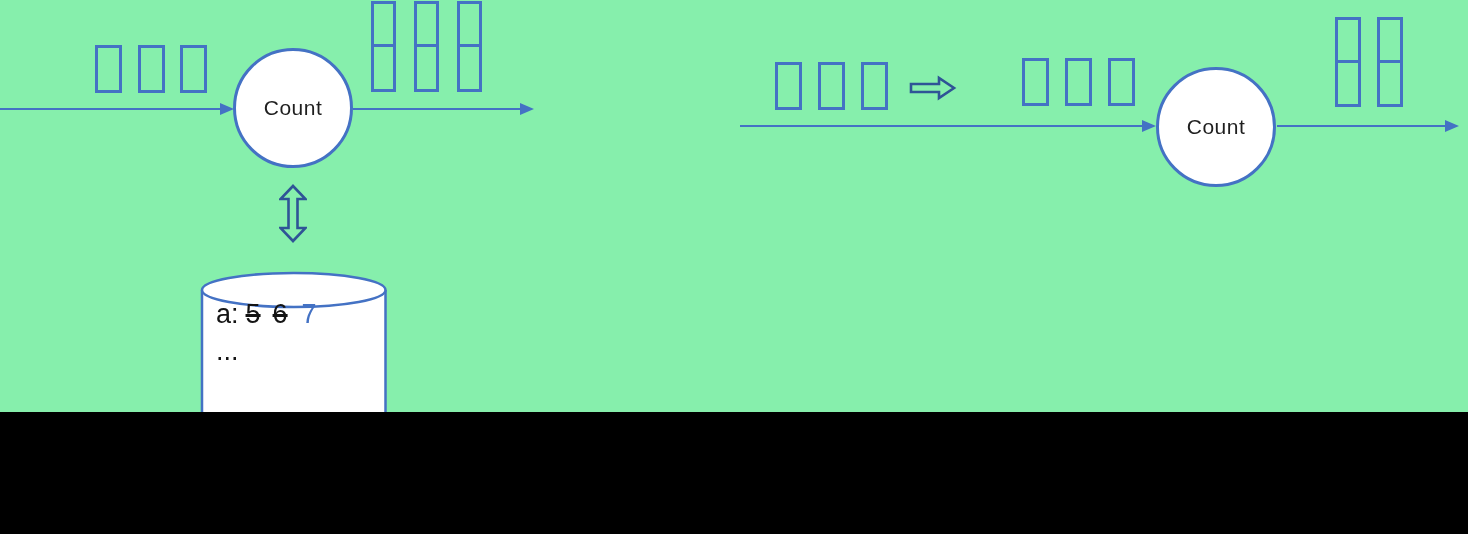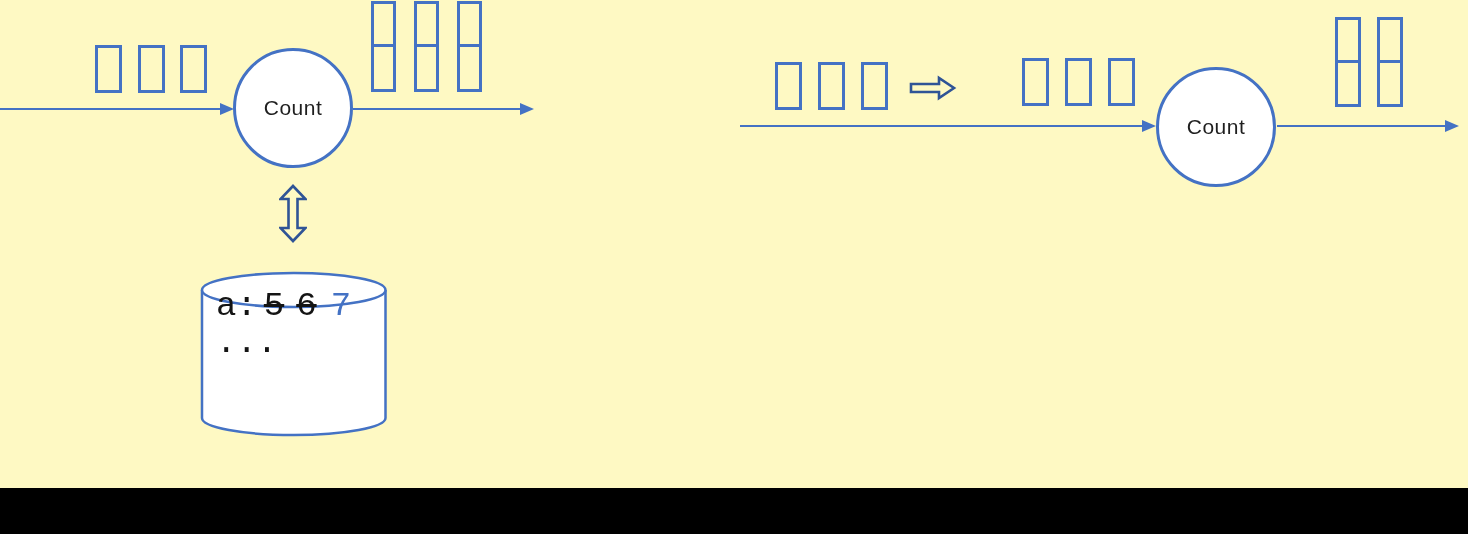--- a/index.html
+++ b/index.html
@@ -1,28 +1,28 @@
 <!DOCTYPE html>
 <html><head>
 <meta charset="utf-8">
 <style>
   html,body{margin:0;padding:0;background:#000;}
   body{font-family:"Liberation Sans",sans-serif;}
-  #stage{position:relative;width:1468px;height:488px;background:#fef9c3;overflow:hidden;}
+  #stage{position:relative;width:1468px;height:412px;background:#86efac;overflow:hidden;}
   .abs{position:absolute;}
   .rec{position:absolute;width:27px;height:48px;border:3px solid #4472C4;box-sizing:border-box;background:transparent;}
   .pair{position:absolute;width:25px;}
   .pair .cell{width:25px;border:3px solid #4472C4;box-sizing:border-box;background:transparent;}
   .pair .cell.bottom{margin-top:-3px;}
   .op-circle{position:absolute;width:120px;height:120px;border-radius:50%;
     background:#ffffff;border:3px solid #4472C4;box-sizing:border-box;
     display:flex;align-items:center;justify-content:center;}
   .op-circle span{font-size:21px;color:#1f1f1f;letter-spacing:0.5px;}
-  .store-text{position:absolute;left:216px;top:288px;width:164px;
-    font-size:34px;line-height:37px;color:#141414;white-space:nowrap;font-family:Liberation Mono, monospace;}
+  .store-text{position:absolute;left:216px;top:296px;width:164px;
+    font-size:27px;line-height:37px;color:#141414;white-space:nowrap;}
   .store-text .row{height:37px;}
   .struck{text-decoration:line-through;text-decoration-thickness:2.5px;
     text-decoration-color:#141414;padding:0 5px;margin-left:2px;}
   .newval{color:#4472C4;margin-left:9px;}
   svg{display:block;}
 </style>
 </head>
 <body>
 
 <div id="stage">

